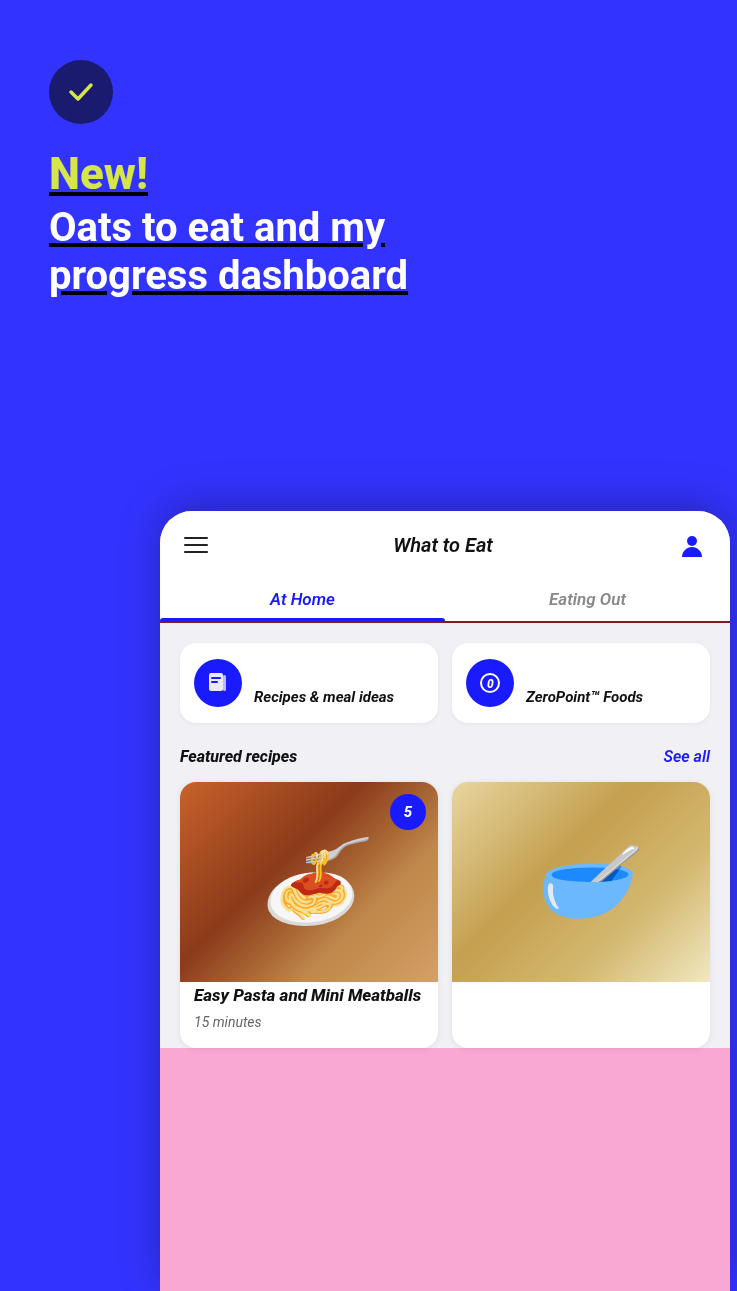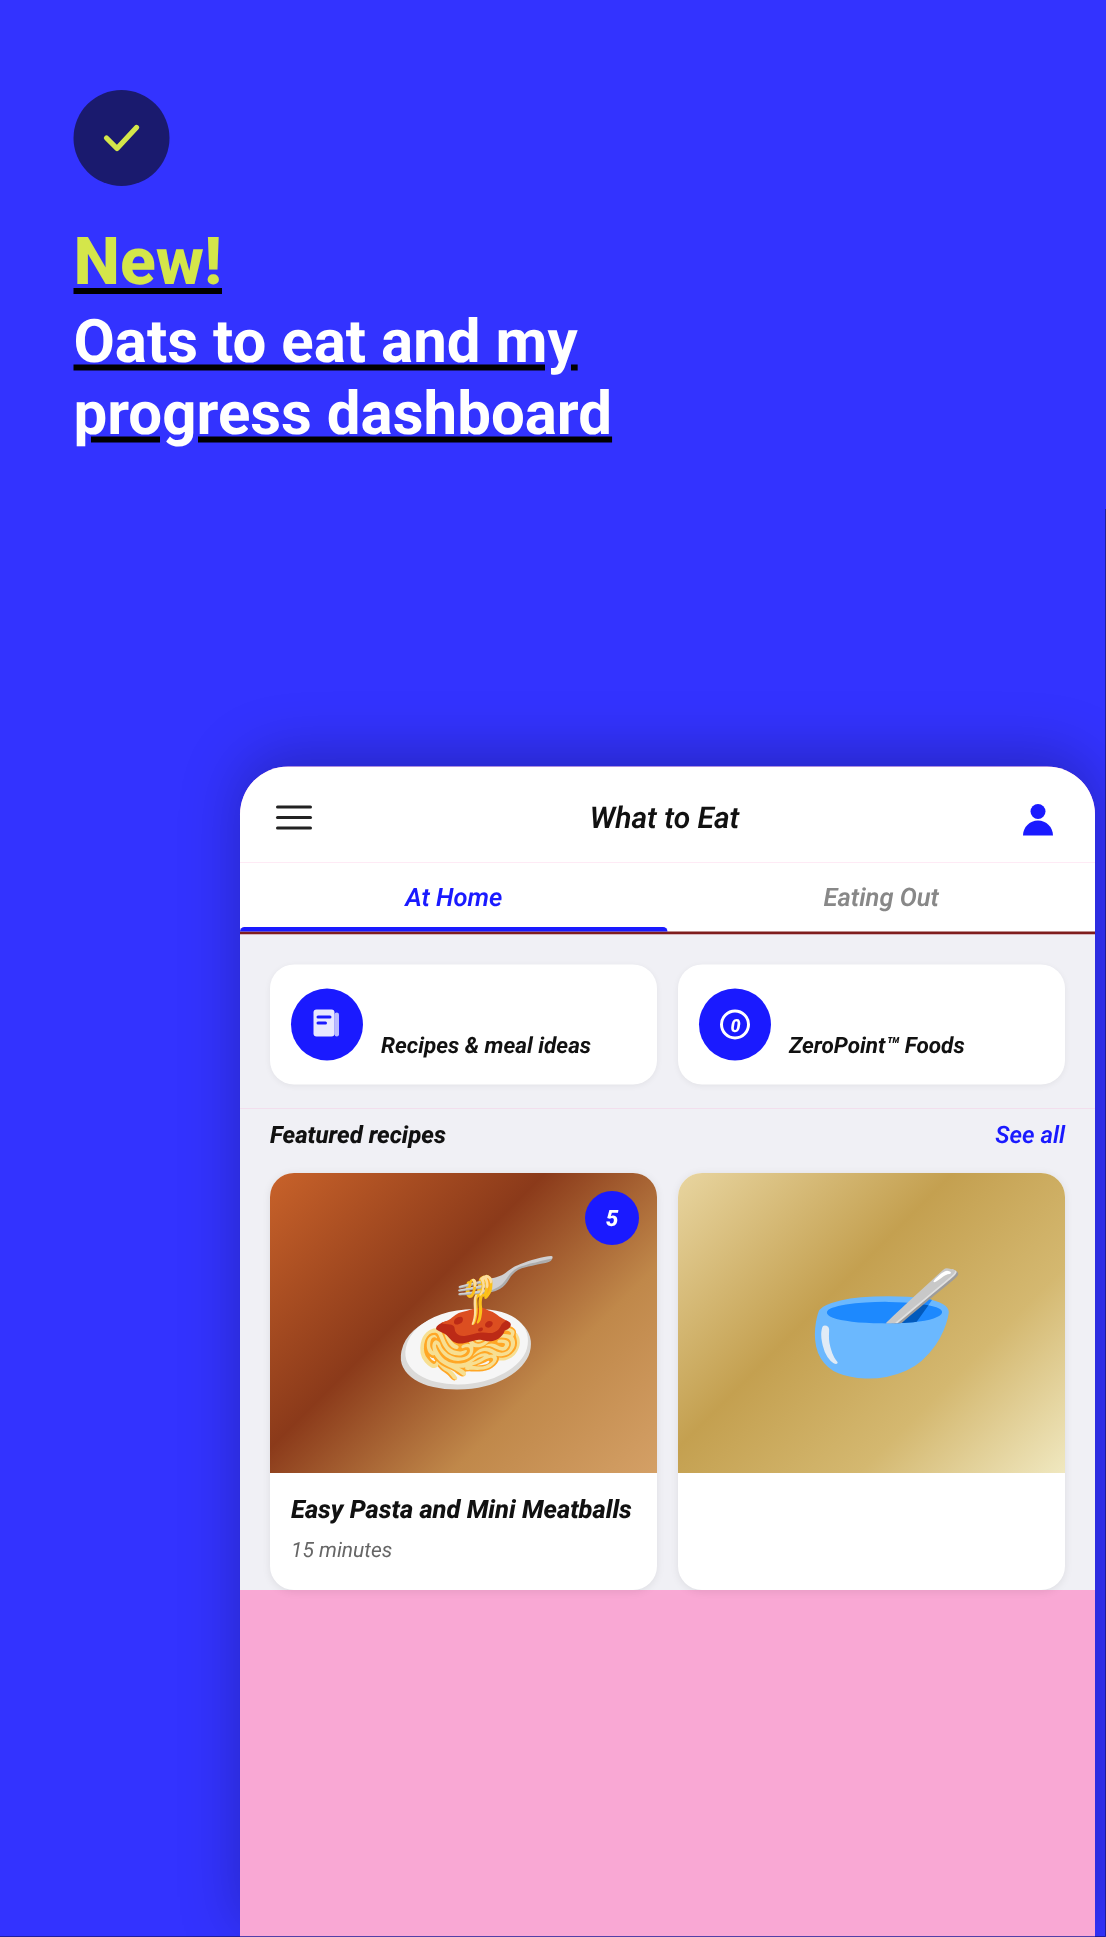--- a/index.html
+++ b/index.html
@@ -286,21 +286,21 @@
       border-radius: 50%;
       display: flex;
       align-items: center;
       justify-content: center;
       color: #fff;
       font-size: 15px;
       font-weight: 800;
     }
 
     .recipe-info {
-      padding: 14px 14px 18px;
+      padding: 2px 14px 18px;
     }
 
     .recipe-name {
       font-size: 17px;
       font-weight: 800;
       color: #111;
       line-height: 1.3;
       margin-bottom: 8px;
     }
 

